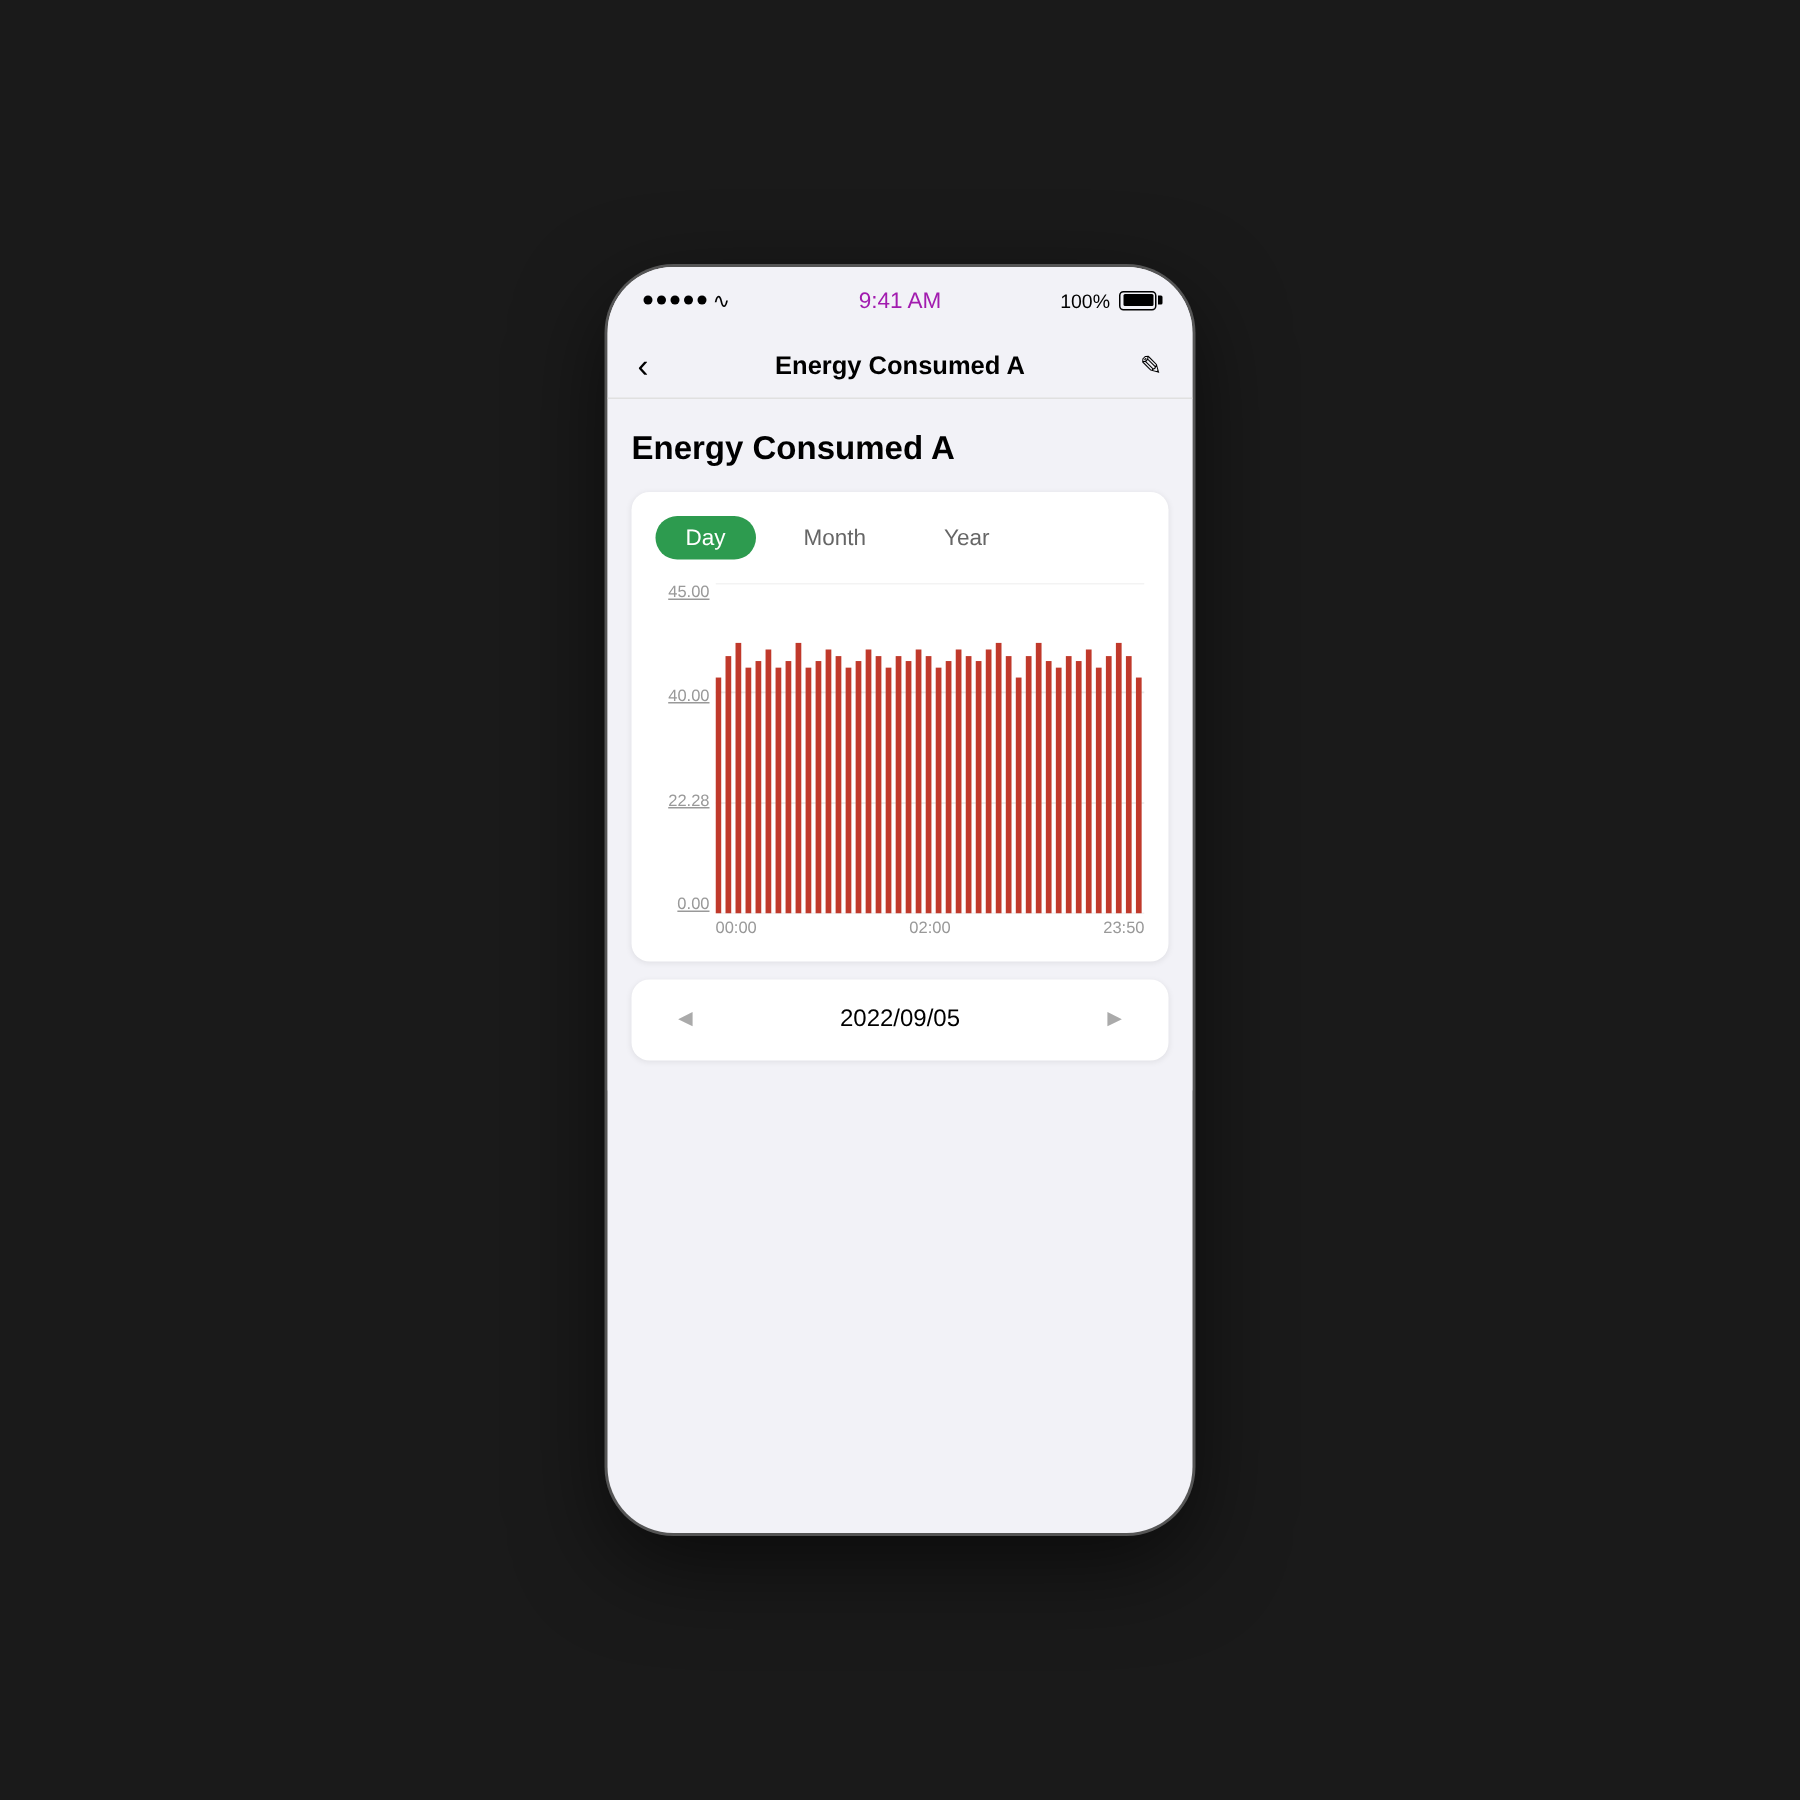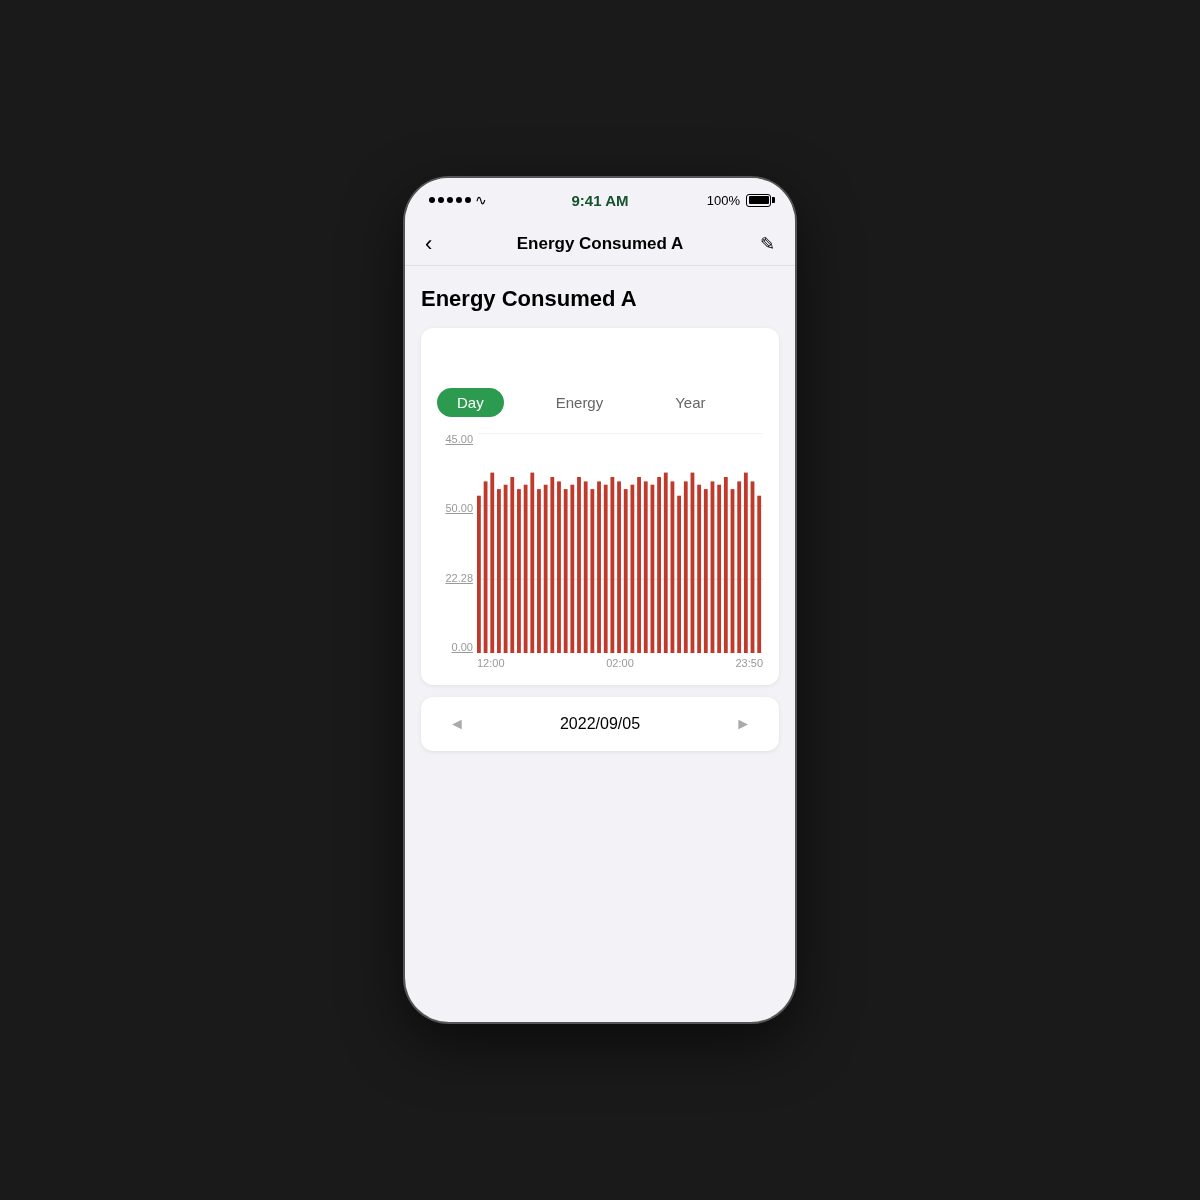--- a/index.html
+++ b/index.html
@@ -43,21 +43,21 @@
     .status-dots span {
       width: 6px; height: 6px;
       background: #000;
       border-radius: 50%;
       display: block;
     }
     .status-wifi {
       font-size: 14px; color: #000;
     }
     .status-time {
-      font-size: 15px; font-weight: 700; color: #14532d;
+      font-size: 15px; font-weight: 400; color: #a21caf;
       position: absolute; left: 50%; transform: translateX(-50%);
     }
     .status-right {
       display: flex; align-items: center; gap: 6px;
       margin-left: auto;
       text-align: right;
     }
     .status-battery-text {
       font-size: 13px; font-weight: 500; color: #000;
     }
@@ -122,23 +122,22 @@
       border-radius: 12px;
       padding: 16px;
       margin-bottom: 12px;
       box-shadow: 0 1px 4px rgba(0,0,0,0.08);
     }
 
     
     .tab-selector {
       display: flex;
       align-items: center;
-      gap: 32px;
+      gap: 12px;
       margin-bottom: 16px;
-      margin-top: 44px;
     }
     .tab-btn {
       padding: 6px 20px;
       border-radius: 20px;
       border: none;
       background: transparent;
       font-size: 15px;
       font-weight: 500;
       color: #666;
       cursor: pointer;
@@ -244,29 +243,29 @@
   </div>
 
   <div class="content">
 
     <div class="page-title">Energy Consumed A</div>
 
     <div class="chart-card">
 
       <div class="tab-selector">
         <button class="tab-btn active">Day</button>
-        <button class="tab-btn">Energy</button>
+        <button class="tab-btn">Month</button>
         <button class="tab-btn">Year</button>
       </div>
 
       <div style="position:relative;">
         <div class="chart-area">
           <div class="y-axis-labels">
             <span>45.00</span>
-            <span>50.00</span>
+            <span>40.00</span>
             <span>22.28</span>
             <span>0.00</span>
           </div>
           <div class="chart-svg-wrapper">
             <svg width="100%" height="100%" viewBox="0 0 300 200" preserveAspectRatio="none">
 
               <line x1="0" y1="0" x2="300" y2="0" class="grid-line"></line>
               <line x1="0" y1="66" x2="300" y2="66" class="grid-line"></line>
               <line x1="0" y1="133" x2="300" y2="133" class="grid-line"></line>
               <line x1="0" y1="200" x2="300" y2="200" class="grid-line"></line>
@@ -311,21 +310,21 @@
               <rect x="259" y="40" width="4" height="160" fill="#c0392b"></rect>
               <rect x="266" y="51" width="4" height="149" fill="#c0392b"></rect>
               <rect x="273" y="44" width="4" height="156" fill="#c0392b"></rect>
               <rect x="280" y="36" width="4" height="164" fill="#c0392b"></rect>
               <rect x="287" y="44" width="4" height="156" fill="#c0392b"></rect>
               <rect x="294" y="57" width="4" height="143" fill="#c0392b"></rect>
             </svg>
           </div>
         </div>
         <div class="x-axis-labels">
-          <span>12:00</span>
+          <span>00:00</span>
           <span>02:00</span>
           <span>23:50</span>
         </div>
       </div>
     </div>
 
     <div class="date-nav-card">
       <span class="date-nav-arrow">◄</span>
       <span class="date-nav-label">2022/09/05</span>
       <span class="date-nav-arrow">►</span>

